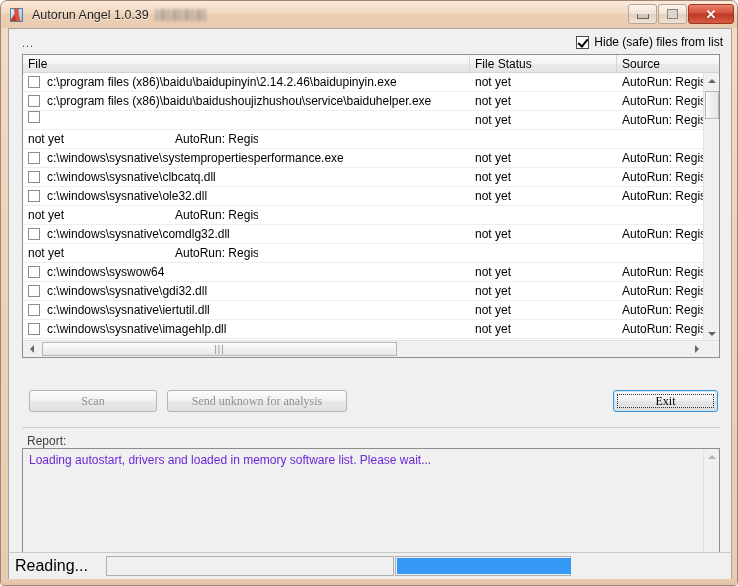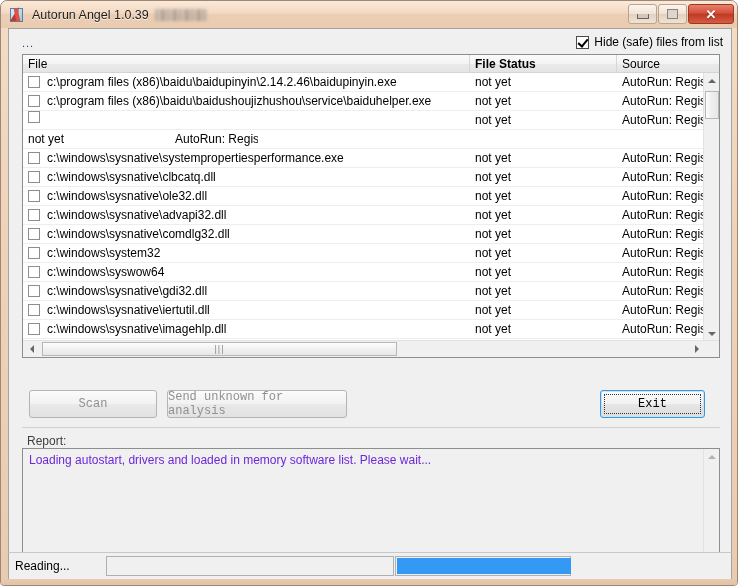--- a/index.html
+++ b/index.html
@@ -184,21 +184,21 @@
     font-size: 12px;
     color: #000;
     padding: 1px 0 0 5px;
     border-right: 1px solid #d6d6d6;
     box-sizing: border-box;
     overflow: hidden;
     white-space: nowrap;
     line-height: 16px;
   }
   .col-file { width: 447px; }
-  .col-status { width: 147px; font-weight: bold; }
+  .col-status { width: 147px; }
   .col-source { width: 87px; border-right: none;}
   .lv-body {
     position: absolute;
     left: 0; top: 18px;
     width: 682px;
     height: 269px;
     overflow: hidden;
   }
   .lv-row {
     display: flex;
@@ -304,34 +304,34 @@
     border: 1px solid #b6b6b6;
     box-sizing: border-box;
     display: flex; align-items: center; justify-content: center;
   }
   .grip {
     font-size: 9px; color: #8a8a8a; letter-spacing: 1px; line-height: 10px;
   }
   
   .btn {
     position: absolute;
-    height: 28px;
+    height: 22px;
     border: 1px solid #b4b4b4;
     border-radius: 3px;
     background: linear-gradient(to bottom, #fbfbfb 0%, #f2f2f2 48%, #e9e9e9 52%, #e2e2e2 100%);
     font-size: 12px;
     color: #909090;
     display: flex; align-items: center; justify-content: center;
     box-sizing: border-box;
-    font-family: Liberation Mono, monospace;
+    font-family: Liberation Serif, serif;
   }
   #btn-scan { left: 20px; top: 361px; width: 128px; }
   #btn-send { left: 158px; top: 361px; width: 180px; }
   #btn-exit {
-    right: 26px; top: 361px; width: 105px;
+    right: 13px; top: 361px; width: 105px;
     border: 1px solid #3c97d8;
     color: #000;
     background: linear-gradient(to bottom, #fcfcfc 0%, #f1f1f1 48%, #e5e5e5 52%, #dedede 100%);
     box-shadow: inset 0 0 0 1px #c9e4f6;
   }
   #btn-exit .focus-rect {
     position: absolute;
     left: 3px; top: 3px; right: 3px; bottom: 3px;
     border: 1px dotted #333;
     pointer-events: none;
@@ -381,21 +381,21 @@
     width: 724px;
     height: 28px;
     background: #f0f0f0;
     border: 1px solid #a5a39f;
     border-top: 1px solid #c8c8c8;
     box-sizing: border-box;
   }
   .sb-pane-1 {
     position: absolute;
     left: 6px; top: 5px;
-    font-size: 12px;
+    font-size: 16px;
     color: #000;
     line-height: 16px;
   }
   .sb-pane-2 {
     position: absolute;
     left: 97px; top: 3px;
     width: 288px; height: 20px;
     border: 1px solid #b0b0b0;
     background: #f0f0f0;
     box-sizing: border-box;
@@ -509,40 +509,32 @@
           </div>
           <div class="lv-row">
             <div class="cell cell-file">
               <span class="row-chk"></span>
               <span>c:\windows\sysnative\ole32.dll</span>
             </div>
             <div class="cell cell-status">not yet</div>
             <div class="cell cell-source">AutoRun: Registry</div>
           </div>
           <div class="lv-row">
-            <div class="cell cell-file">
-              <span class="row-chk"></span>
-              <span>c:\windows\sysnative\advapi32.dll</span>
-            </div>
             <div class="cell cell-status">not yet</div>
             <div class="cell cell-source">AutoRun: Registry</div>
           </div>
           <div class="lv-row">
             <div class="cell cell-file">
               <span class="row-chk"></span>
               <span>c:\windows\sysnative\comdlg32.dll</span>
             </div>
             <div class="cell cell-status">not yet</div>
             <div class="cell cell-source">AutoRun: Registry</div>
           </div>
           <div class="lv-row">
-            <div class="cell cell-file">
-              <span class="row-chk"></span>
-              <span>c:\windows\system32</span>
-            </div>
             <div class="cell cell-status">not yet</div>
             <div class="cell cell-source">AutoRun: Registry</div>
           </div>
           <div class="lv-row">
             <div class="cell cell-file">
               <span class="row-chk"></span>
               <span>c:\windows\syswow64</span>
             </div>
             <div class="cell cell-status">not yet</div>
             <div class="cell cell-source">AutoRun: Registry</div>

